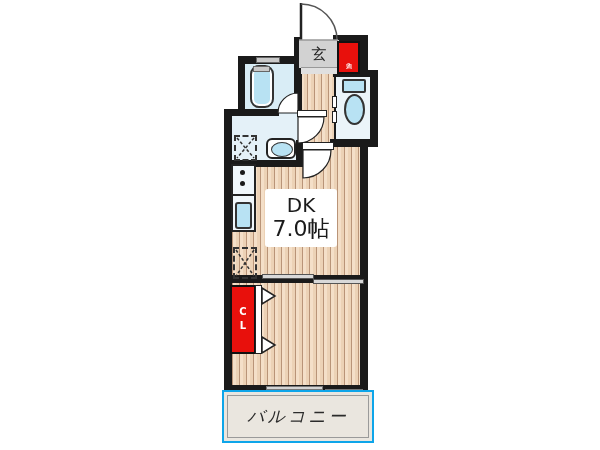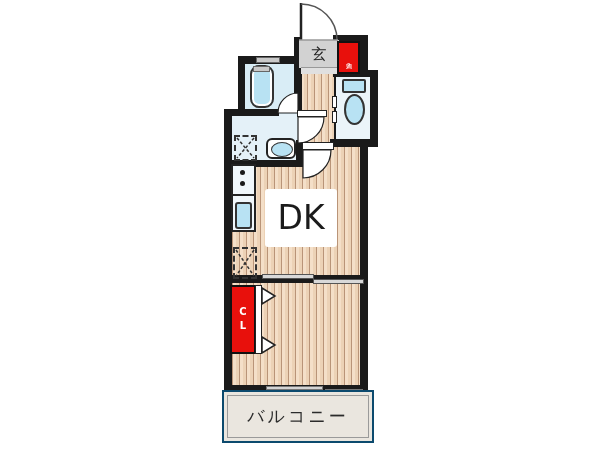--- a/index.html
+++ b/index.html
@@ -14,30 +14,30 @@
   .bath{background:var(--bath_fill,#d9edf6);}
   .wash{background:var(--washroom_fill,#e4f1f8);}
   .toilet{background:var(--toilet_fill,#ebf4f9);}
   .genkan{background:var(--genkan_gray,#d2d2d2);display:flex;align-items:center;justify-content:center;
           font-size:15px;color:#222;}
   .step{background:#e0e0e0;border-top:1px solid #999;}
   .redbox{background:var(--accent_red,#e8100c);border:2px solid #111;box-sizing:border-box;}
   .fixture{background:var(--fixture_blue,#b8e2f3);}
   .patch{background:#ffffff;border-radius:3px;display:flex;flex-direction:column;
          align-items:center;justify-content:center;color:#1b1b1b;line-height:1.08;}
-  .dk1{font-size:33px;}
+  .dk1{font-size:20px;}
   .dk2{font-size:22px;}
   .yo1{font-size:26px;}
   .yo2{font-size:24px;}
   .cl-label{writing-mode:vertical-rl;text-orientation:upright;color:#fff;font-size:10px;
             font-weight:bold;letter-spacing:3px;width:100%;height:100%;
             display:flex;align-items:center;justify-content:center;}
   .storage-label{writing-mode:vertical-rl;text-orientation:upright;color:#fff;font-size:6px;
             width:100%;height:100%;display:flex;align-items:center;justify-content:center;}
-  .balcony{background:var(--balcony_fill,#eae6df);border:2px solid #0c4a6e;box-sizing:border-box;}
+  .balcony{background:var(--balcony_fill,#eae6df);border:2px solid #0ea5e9;box-sizing:border-box;font-style:italic;}
   .balcony-inner{position:absolute;left:3px;top:3px;right:3px;bottom:3px;border:1px solid #9a9a9a;}
   .balcony-label{position:absolute;left:0;top:0;width:100%;height:100%;display:flex;
                  align-items:center;justify-content:center;font-size:17px;color:#2b2b2b;
                  letter-spacing:3px;}
   .leaf{background:#fff;border:1px solid #222;box-sizing:border-box;}
   .bar{background:#d9d9d9;border:1px solid #555;box-sizing:border-box;}
   .winbar{background:#d4d4d4;border:1px solid #777;box-sizing:border-box;}
   .dash{border:2px dashed #333;box-sizing:border-box;}
   .dot{background:#1a1a1a;border-radius:50%;}
   .shelf{background:#c9c9c9;border:1px solid #666;box-sizing:border-box;}
@@ -145,20 +145,21 @@
   </svg>
 
   <div class="abs bar" style="left:262px;top:274px;width:52px;height:5px;"></div>
   <div class="abs bar" style="left:313px;top:279px;width:51px;height:5px;"></div>
 
   <div class="abs winbar" style="left:266px;top:386px;width:57px;height:4px;"></div>
   <div class="abs winbar" style="left:325px;top:389px;width:38px;height:4px;"></div>
 
   <div class="abs patch" style="left:265px;top:189px;width:72px;height:58px;">
     <span class="dk1">DK</span>
+    <span class="dk2">7.0帖</span>
   </div>
 
   <div class="abs balcony" style="left:222px;top:390px;width:152px;height:53px;">
     <div class="balcony-inner"></div>
     <div class="balcony-label">バルコニー</div>
   </div>
 
 </div>
 
 </body></html>

